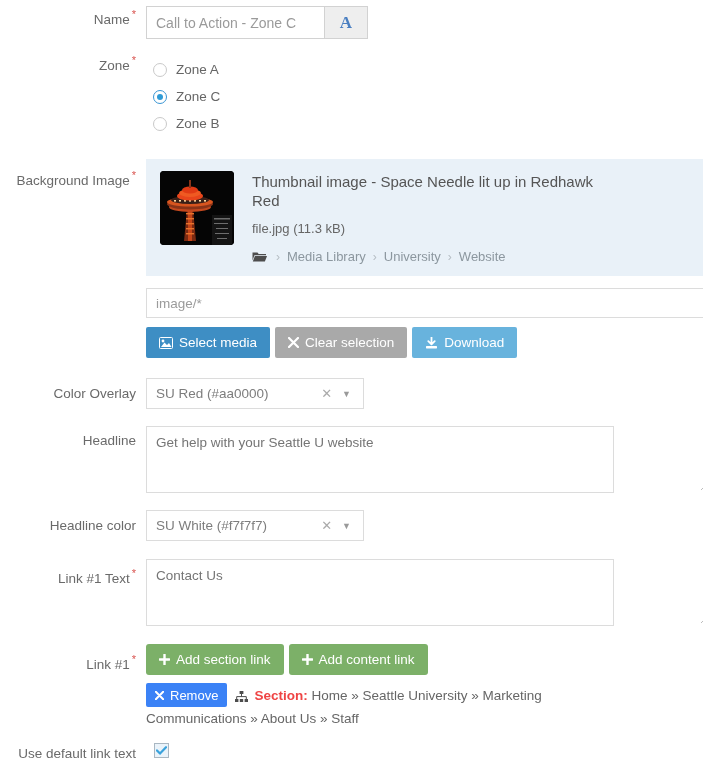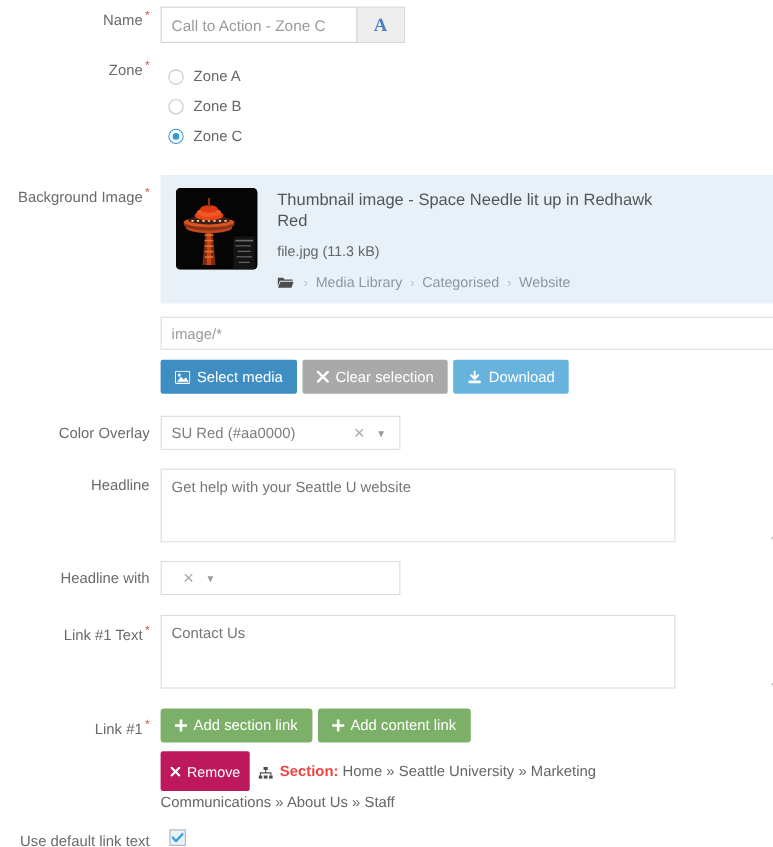--- a/index.html
+++ b/index.html
@@ -184,21 +184,21 @@
     align-items: center;
     gap: 6px;
     cursor: pointer;
     border-radius: 2px;
     white-space: nowrap;
   }
   .btn-primary { background: #3e8ec4; }
   .btn-gray    { background: #a9a9a9; }
   .btn-info    { background: #68b3dd; }
   .btn-green   { background: #7cb068; border-radius: 3px; }
-  .btn-danger  { background: #be185d; height: 36px; padding: 0 9px; font-size: 13px; border-radius: 2px; }
+  .btn-danger  { background: #3b82f6; height: 24px; padding: 0 9px; font-size: 13px; border-radius: 2px; }
   .btn svg { display:block; }
 
   
   .s2 {
     width: 218px;
     height: 31px;
     border: 1px solid #dcdcdc;
     background: #fff;
     box-sizing: border-box;
     display: flex;
@@ -283,26 +283,26 @@
   <div class="row" style="margin-top:13px;">
     <div class="label-col">
       <span>Zone</span><span class="req">*</span>
     </div>
     <div class="field-col radios">
       <div class="radio-line">
         <span class="radio"></span>
         <span class="radio-label">Zone A</span>
       </div>
       <div class="radio-line">
+        <span class="radio checked"></span>
+        <span class="radio-label">Zone C</span>
+      </div>
+      <div class="radio-line">
         <span class="radio"></span>
         <span class="radio-label">Zone B</span>
-      </div>
-      <div class="radio-line">
-        <span class="radio checked"></span>
-        <span class="radio-label">Zone C</span>
       </div>
     </div>
   </div>
 
   <div class="row" style="margin-top:22px;">
     <div class="label-col" style="padding-top:8px;">
       <span>Background Image</span><span class="req">*</span>
     </div>
     <div class="field-col">
 
@@ -352,21 +352,21 @@
           <div class="crumbs">
             <span class="folder-icon">
               <svg width="15" height="12" viewBox="0 0 15 12">
                   <path d="M0.5 1.5 h5 l1.2 1.6 H14 v1.2 H2.4 L0.5 9.6 Z" fill="#4d4d4d"></path>
                   <path d="M2.9 5.1 H15 l-2.1 5.4 H0.8 Z" fill="#4d4d4d"></path>
                 </svg>
             </span>
             <span class="crumb-sep">›</span>
             <span class="crumb">Media Library</span>
             <span class="crumb-sep">›</span>
-            <span class="crumb">Categorised</span>
+            <span class="crumb">University</span>
             <span class="crumb-sep">›</span>
             <span class="crumb">Website</span>
           </div>
         </div>
       </div>
 
       <div class="native-select">
         <span>image/*</span>
         <span class="caret-sm">▼</span>
       </div>
@@ -425,24 +425,25 @@
         <textarea class="ta" placeholder="Get help with your Seattle U website" style=""></textarea>
         <svg class="grip" viewBox="0 0 10 10">
             <path d="M9 3 L3 9 M9 6 L6 9" stroke="#bdbdbd" stroke-width="1"></path>
           </svg>
       </div>
     </div>
   </div>
 
   <div class="row" style="margin-top:17px;">
     <div class="label-col" style="padding-top:7px;">
-      <span>Headline with</span>
+      <span>Headline color</span>
     </div>
     <div class="field-col">
       <div class="s2">
+        <span class="s2-text">SU White (#f7f7f7)</span>
         <span class="s2-x">✕</span>
         <span class="s2-arrow">▼</span>
       </div>
     </div>
   </div>
 
   <div class="row" style="margin-top:18px;">
     <div class="label-col" style="padding-top:6px;">
       <span>Link #1 Text</span><span class="req">*</span>
     </div>

